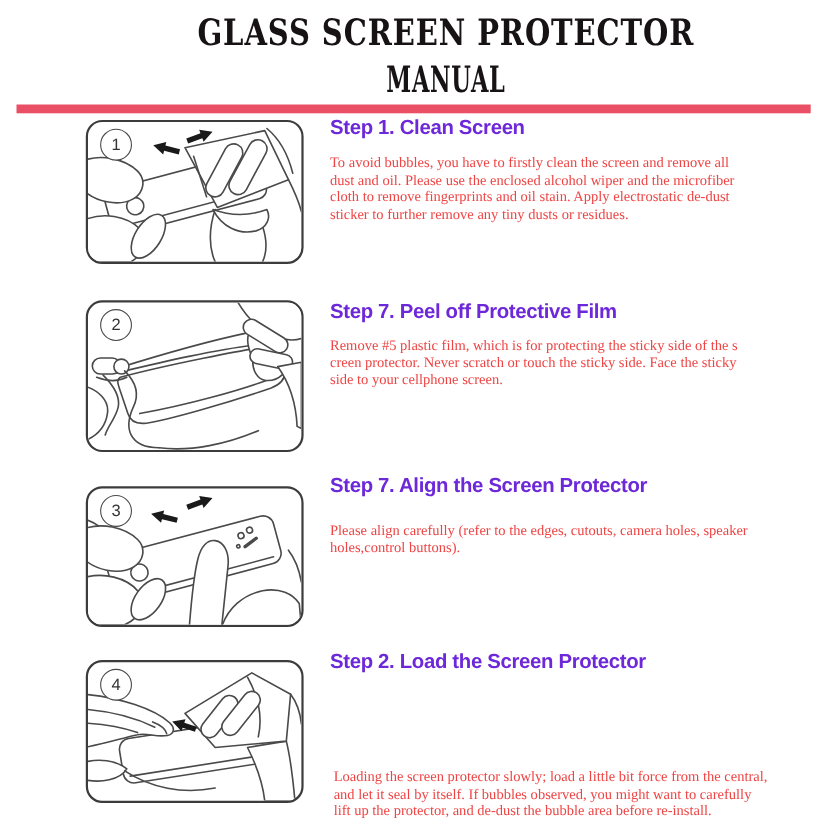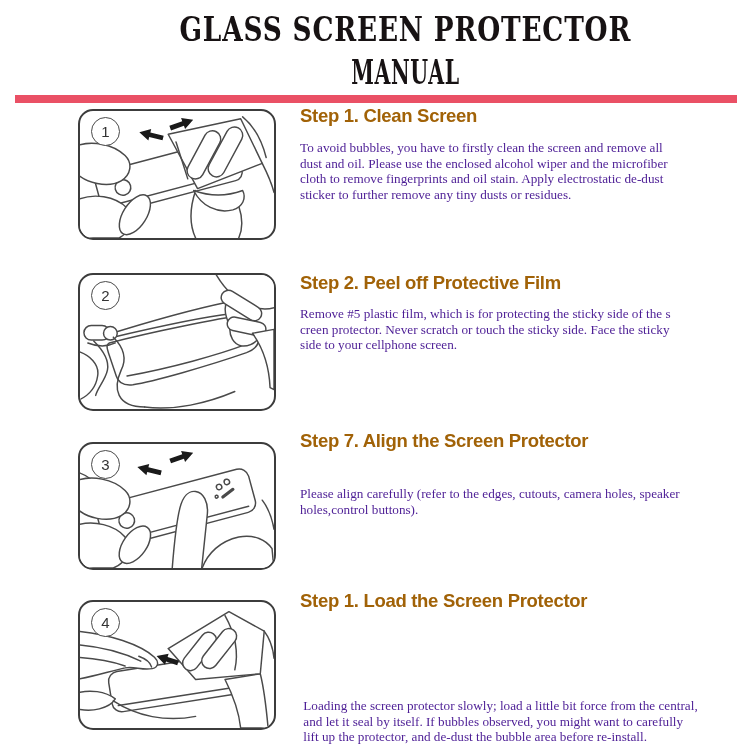--- a/index.html
+++ b/index.html
@@ -31,28 +31,28 @@
   .art .fillw{fill:#ffffff;}
   .art .arrow{fill:#1a1a1a;stroke:none;}
   .art .thick{stroke-width:3.2;}
   .badge{
     position:absolute;left:11px;top:6px;width:27px;height:27px;border:1.5px solid #4a4a4a;
     border-radius:50%;background:#fff;display:flex;align-items:center;justify-content:center;
     font-size:15px;color:#333;font-family:"Liberation Sans",sans-serif;z-index:5;
   }
   .step-heading{
     position:absolute;left:300px;font-size:18.5px;font-weight:bold;line-height:1;
-    letter-spacing:-0.3px;color:#a16207;white-space:nowrap;
+    letter-spacing:-0.3px;color:#6d28d9;white-space:nowrap;
   }
   #head1{top:107px;} #head2{top:274px;} #head3{top:432px;} #head4{top:592px;}
   .step-body{
     position:absolute;left:300px;font-family:"Liberation Serif",serif;font-size:13.2px;
-    line-height:15.6px;color:#4c1d95;white-space:pre;
+    line-height:15.6px;color:#ef4444;white-space:pre;
   }
-  #body1{top:140px;} #body2{top:306px;} #body3{top:474px;margin-top:12px;} #body4{top:661px;margin-top:37px;}
+  #body1{top:140px;} #body2{top:306px;} #body3{top:474px;} #body4{top:661px;margin-top:37px;}
 </style>
 </head>
 <body>
 
 <div class="title-line" id="title1">
   <span class="squeeze">GLASS SCREEN PROTECTOR</span>
 </div>
 <div class="title-line" id="title2">
   <span class="squeeze">MANUAL</span>
 </div>
@@ -109,21 +109,21 @@
     <path d="M8,70 C18,74 28,74 36,70"></path>
     <path class="fillw" d="M-4,78 C10,82 20,92 18,104 C16,118 6,126 -4,130 Z"></path>
     <path d="M14,68 C24,78 30,88 28,98 C26,108 18,116 16,124"></path>
     <path d="M34,64 C44,74 48,86 42,98 C38,107 36,116 40,124 C44,132 54,136 66,136"></path>
     <path d="M66,136 C96,140 130,132 158,120"></path>
   </svg>
   <div class="badge">
     <span>2</span>
   </div>
 </div>
-<div class="step-heading" id="head2">Step 2. Peel off Protective Film</div>
+<div class="step-heading" id="head2">Step 7. Peel off Protective Film</div>
 <div class="step-body" id="body2">Remove #5 plastic film, which is for protecting the sticky side of the s
 creen protector. Never scratch or touch the sticky side. Face the sticky
 side to your cellphone screen.</div>
 
 <div class="figure-box" id="box3">
   <svg class="art" viewBox="0 0 198 128" preserveAspectRatio="none">
     <path d="M0,30 C8,33 14,38 18,44"></path>
     <g transform="rotate(-15 96 66)">
       <rect class="fillw" x="18" y="44" width="160" height="46" rx="10"></rect>
       <path d="M24,84 L170,84"></path>
@@ -173,16 +173,16 @@
     <rect class="fillw" x="134" y="24" width="16" height="48" rx="8" transform="rotate(38 142 48)"></rect>
     <path d="M188,30 C194,38 197,48 198,58"></path>
     <g>
       <path class="arrow" transform="translate(80,50) rotate(18)" d="M0,6 L11,0 L11,3.5 L23,3.5 L23,8.5 L11,8.5 L11,12 Z"></path>
     </g>
   </svg>
   <div class="badge">
     <span>4</span>
   </div>
 </div>
-<div class="step-heading" id="head4">Step 1. Load the Screen Protector</div>
+<div class="step-heading" id="head4">Step 2. Load the Screen Protector</div>
 <div class="step-body" id="body4"> Loading the screen protector slowly; load a little bit force from the central,
  and let it seal by itself. If bubbles observed, you might want to carefully
  lift up the protector, and de-dust the bubble area before re-install.</div>
 
 </body></html>

